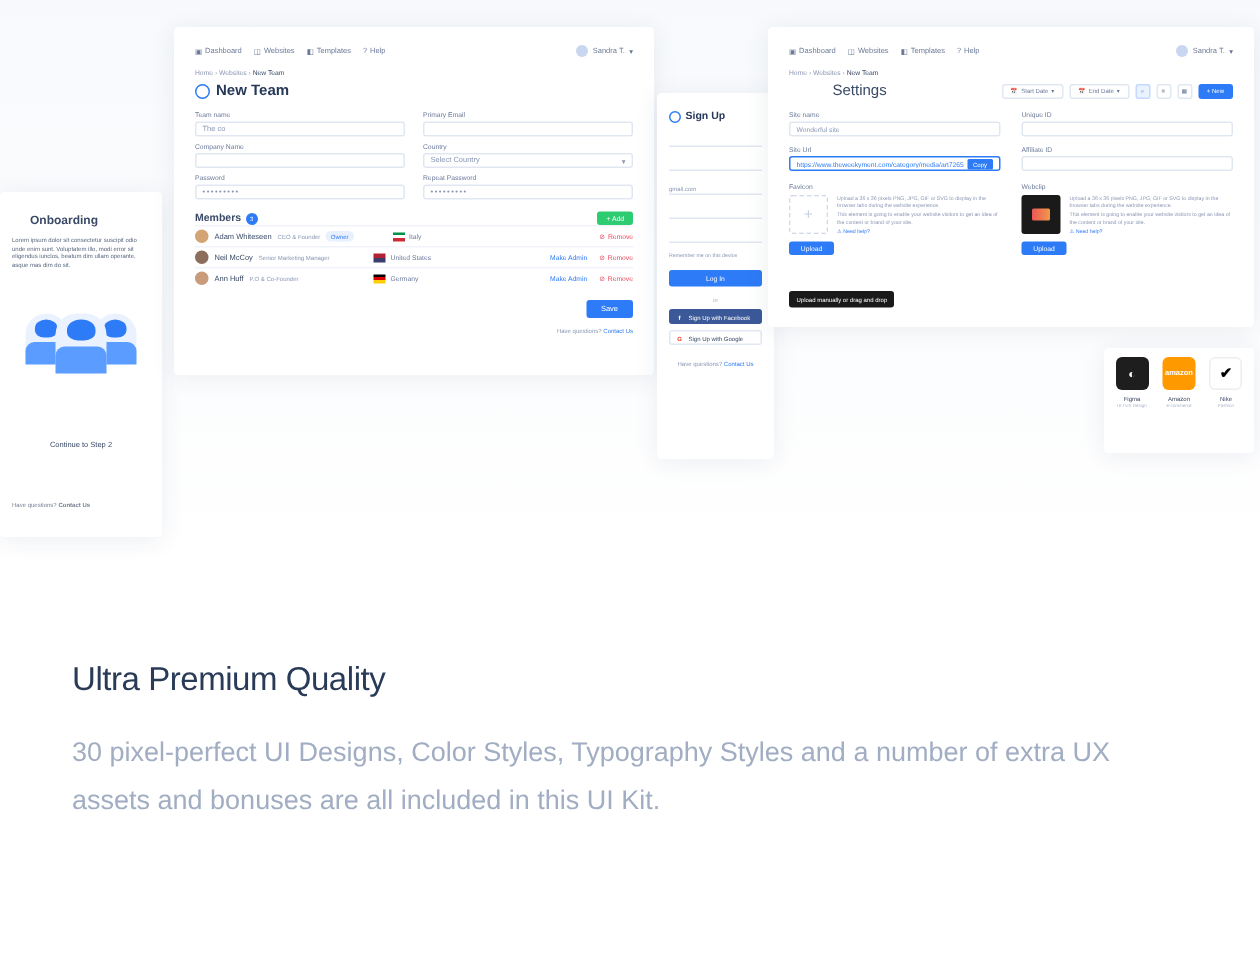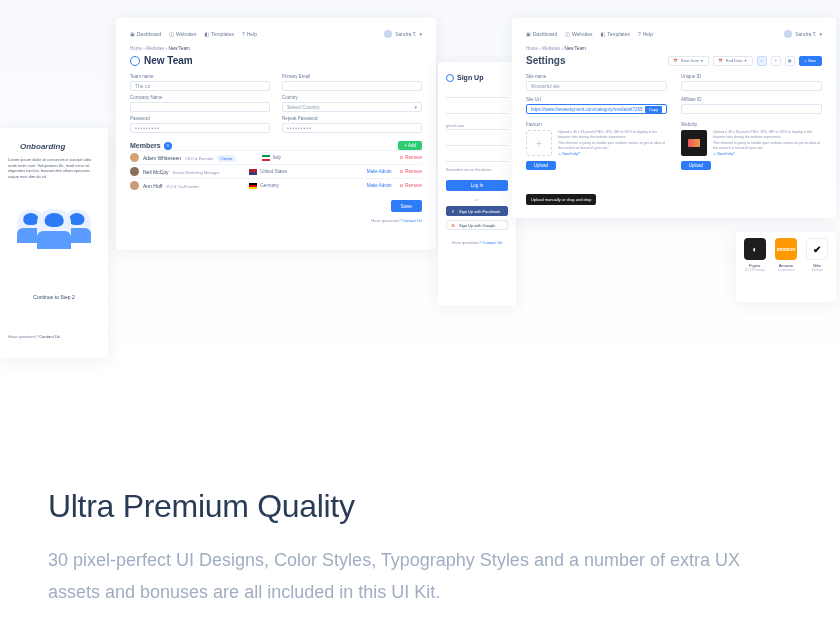--- a/index.html
+++ b/index.html
@@ -1,21 +1,21 @@
 <!DOCTYPE html>
 <html><head>
 <meta charset="utf-8">
 <style>
 * { margin: 0; padding: 0; box-sizing: border-box; font-family: -apple-system, BlinkMacSystemFont, 'Segoe UI', sans-serif; }
 body { width: 840px; height: 635px; background: #fff; position: relative; overflow: hidden; }
 
 .canvas { position: absolute; top: 0; left: 0; width: 840px; height: 380px; background: linear-gradient(180deg, #f7f9fc 0%, #fff 100%); }
 
 .onboarding-card { position: absolute; left: 0; top: 128px; width: 108px; height: 230px; background: linear-gradient(160deg, #2d7bf6 0%, #1e5fd9 100%); border-radius: 2px; color: #fff; padding: 14px 8px 10px 8px; font-size: 6px; box-shadow: 0 4px 20px rgba(0,0,0,0.08); }
-.onboarding-title { display: flex; align-items: flex-end; gap: 4px; font-size: 8px; font-weight: 600; font-style: italic; }
+.onboarding-title { display: flex; align-items: flex-end; gap: 4px; font-size: 8px; font-weight: 600; }
 .onboarding-title .ic { width: 8px; height: 8px; border: 1px solid #fff; border-radius: 50%; display: inline-block; }
 .onboarding-copy { font-size: 4px; line-height: 1.4; margin-top: 6px; opacity: 0.85; }
 .onboarding-people { display: flex; justify-content: center; margin-top: 30px; gap: -4px; }
 .avatar-ill { width: 28px; height: 34px; background: #eaf1ff; border-radius: 14px 14px 6px 6px; margin: 0 -4px; position: relative; }
 .avatar-ill.mid { width: 34px; height: 40px; z-index: 2; }
 .avatar-ill::before { content: ''; position: absolute; top: 4px; left: 50%; transform: translateX(-50%); width: 55%; height: 35%; background: #2d7bf6; border-radius: 50% 50% 40% 40%; }
 .avatar-ill::after { content: ''; position: absolute; bottom: 0; left: 0; right: 0; height: 45%; background: #5a9cff; border-radius: 6px 6px 0 0; }
 .onboarding-btn { margin: 40px auto 0; width: 70%; padding: 4px; border: 1px solid rgba(255,255,255,0.5); border-radius: 2px; text-align: center; font-size: 5px; }
 .dots { display: flex; gap: 3px; justify-content: center; margin-top: 10px; }
 .dots span { width: 3px; height: 3px; border-radius: 50%; background: rgba(255,255,255,0.5); }
@@ -66,21 +66,21 @@
 .su-remember { font-size: 3.5px; color: #8a97b3; margin-top: 6px; }
 .su-login { background: #2d7bf6; color: #fff; text-align: center; padding: 3px; border-radius: 2px; font-size: 4.5px; margin-top: 8px; }
 .su-or { text-align: center; font-size: 4px; color: #bbb; margin-top: 6px; }
 .su-social { height: 10px; border: 0.5px solid #e1e7f2; border-radius: 2px; display: flex; align-items: center; font-size: 4px; margin-top: 4px; padding: 0 3px; gap: 3px; }
 .su-social.fb { background: #3b5998; color: #fff; border-color: #3b5998; }
 .su-social .sic { width: 6px; height: 6px; display: flex; align-items: center; justify-content: center; font-weight: bold; }
 .su-social.fb .sic { color: #fff; }
 
 .settings-panel { left: 512px; top: 18px; width: 324px; height: 200px; padding: 10px 14px; }
 .settings-toolbar { display: flex; align-items: center; gap: 4px; margin-top: 4px; }
-.settings-toolbar .sttl { font-size: 10px; font-weight: 700; flex: 1; }
+.settings-toolbar .sttl { font-size: 10px; font-weight: 400; flex: 1; margin-left: 29px; }
 .tbtn { height: 10px; padding: 0 5px; border: 0.5px solid #e1e7f2; border-radius: 2px; font-size: 4px; display: flex; align-items: center; gap: 2px; color: #6b7a99; }
 .tbtn.sq { width: 10px; padding: 0; justify-content: center; }
 .tbtn.active { background: #eaf1ff; border-color: #c5d9ff; color: #2d7bf6; }
 .tbtn.prim { background: #2d7bf6; color: #fff; border-color: #2d7bf6; }
 .s-grid { display: grid; grid-template-columns: 1fr 1fr; gap: 6px 14px; margin-top: 8px; }
 .s-field label { font-size: 4.5px; color: #6b7a99; display: block; margin-bottom: 2px; }
 .s-field .sinp { height: 10px; border: 0.5px solid #e1e7f2; border-radius: 2px; padding: 0 4px; font-size: 4.5px; display: flex; align-items: center; color: #8a97b3; }
 .s-field .sinp .copy-btn { margin-left: auto; background: #2d7bf6; color: #fff; padding: 1px 4px; border-radius: 1px; font-size: 4px; }
 .upload-grid { display: grid; grid-template-columns: 1fr 1fr; gap: 14px; margin-top: 8px; }
 .upload-box { }
@@ -97,21 +97,21 @@
 .brands-panel { left: 736px; top: 232px; width: 100px; height: 70px; padding: 6px; display: flex; gap: 6px; }
 .brand-tile { flex: 1; text-align: center; }
 .brand-logo { width: 22px; height: 22px; border-radius: 4px; margin: 0 auto 3px; display: flex; align-items: center; justify-content: center; font-weight: bold; font-size: 8px; }
 .brand-logo.figma { background: #1e1e1e; color: #fff; }
 .brand-logo.amazon { background: #ff9900; color: #fff; font-size: 5px; }
 .brand-logo.nike { background: #fff; border: 0.5px solid #eee; color: #000; font-size: 10px; }
 .brand-name { font-size: 4px; color: #3a4a66; font-weight: 500; }
 .brand-sub { font-size: 3px; color: #aab3c6; }
 
 .marketing { position: absolute; left: 48px; top: 440px; right: 48px; }
-.marketing h2 { font-size: 32px; font-weight: 500; color: #2a3b57; letter-spacing: -0.3px; margin-top: 48px; }
+.marketing h2 { font-size: 22px; font-weight: 500; color: #2a3b57; letter-spacing: -0.3px; }
 .marketing p { font-size: 18px; line-height: 1.75; color: #a1adc2; margin-top: 20px; font-weight: 400; }
 </style>
 </head>
 <body>
 
 <div class="canvas">
 
   <div class="panel onboarding-card">
     <div class="onboarding-title">
         <span class="ic"></span>

